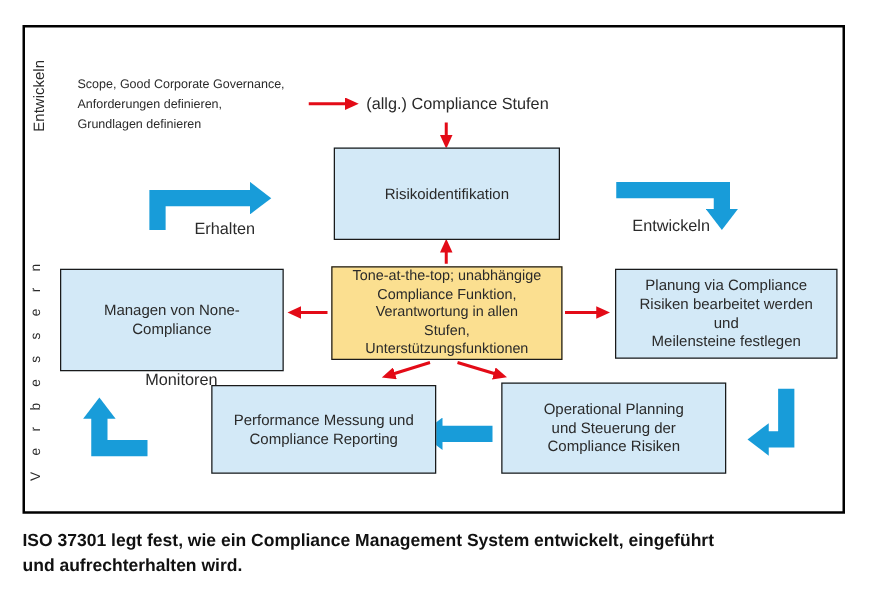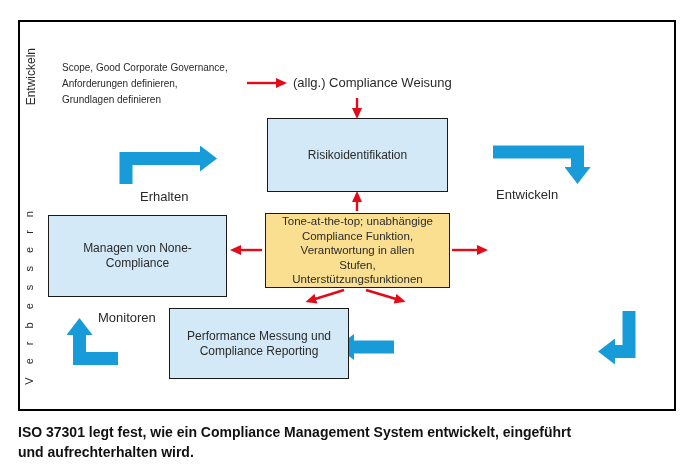--- a/index.html
+++ b/index.html
@@ -63,23 +63,22 @@
   #box-risiko       { left: 267px; top: 118px; width: 181px; height: 74px; }
   #box-center       { left: 265px; top: 213px; width: 185px; height: 75px;
                       background: var(--box-yellow, #fbdf90); font-size: 11.5px; line-height: 14.5px; text-align: center; }
   #box-managen      { left: 48px;  top: 215px; width: 179px; height: 82px; }
   #box-planung      { left: 492px; top: 215px; width: 178px; height: 72px; }
   #box-performance  { left: 142px; top: 308px; width: 180px; height: 71px; margin-left: 27px; }
   #box-operational  { left: 401px; top: 306px; width: 180px; height: 73px; }
   .cycle-label {
     position: absolute;
     font-size: 13px;
-    text-align: left;
+    text-align: right;
     white-space: nowrap;
-    margin-top: 14px;
   }
   #label-erhalten       { left: 140px; top: 175px; width: 64px; }
   #label-entwickeln2    { left: 496px; top: 173px; width: 72px; }
   #label-monitoren      { left: 98px;  top: 296px; width: 76px; }
   #label-implementieren { left: 513px; top: 291px; width: 110px; }
   #arrow-layer {
     position: absolute;
     left: 0; top: 0;
     width: 696px; height: 473px;
     pointer-events: none;
@@ -105,21 +104,21 @@
 
   <div id="frame"></div>
 
   <div id="vlabel-entwickeln" class="vlabel">Entwickeln</div>
   <div id="vlabel-verbessern" class="vlabel">V e r b e s s e r n</div>
 
   <div id="intro-text">Scope, Good Corporate Governance,
 Anforderungen definieren,
 Grundlagen definieren</div>
 
-  <div id="weisung-label">(allg.) Compliance Weisung</div>
+  <div id="weisung-label">(allg.) Compliance Stufen</div>
 
   <svg id="arrow-layer" viewBox="0 0 696 473" xmlns="http://www.w3.org/2000/svg">
     <defs>
       <marker id="red-head" markerUnits="userSpaceOnUse" markerWidth="12" markerHeight="10" refX="1" refY="5" orient="auto">
         <path class="red-fill" d="M0,0 L11,5 L0,10 Z"></path>
       </marker>
       <marker id="blue-head" markerUnits="userSpaceOnUse" markerWidth="18" markerHeight="26" refX="1" refY="13" orient="auto">
         <path class="blue-fill" d="M0,0 L17,13 L0,26 Z"></path>
       </marker>
     </defs>
@@ -138,22 +137,28 @@
     <path class="blue-line" marker-end="url(#blue-head)" d="M394,347 L353,347"></path>
     <path class="blue-line" marker-end="url(#blue-head)" d="M118,358.5 L79.5,358.5 L79.5,334"></path>
   </svg>
 
   <div id="box-risiko" class="dbox">Risikoidentifikation</div>
   <div id="box-center" class="dbox">Tone-at-the-top; unabhängige
 Compliance Funktion,
 Verantwortung in allen Stufen,
 Unterstützungsfunktionen</div>
   <div id="box-managen" class="dbox">Managen von None-Compliance</div>
+  <div id="box-planung" class="dbox">Planung via Compliance
+Risiken bearbeitet werden und
+Meilensteine festlegen</div>
   <div id="box-performance" class="dbox">Performance Messung und
 Compliance Reporting</div>
+  <div id="box-operational" class="dbox">Operational Planning
+und Steuerung der
+Compliance Risiken</div>
 
   <div id="label-erhalten" class="cycle-label">Erhalten</div>
   <div id="label-entwickeln2" class="cycle-label">Entwickeln</div>
   <div id="label-monitoren" class="cycle-label">Monitoren</div>
 
   <div id="caption">ISO 37301 legt fest, wie ein Compliance Management System entwickelt, eingeführt
 und aufrechterhalten wird.</div>
 
 </div>
 

